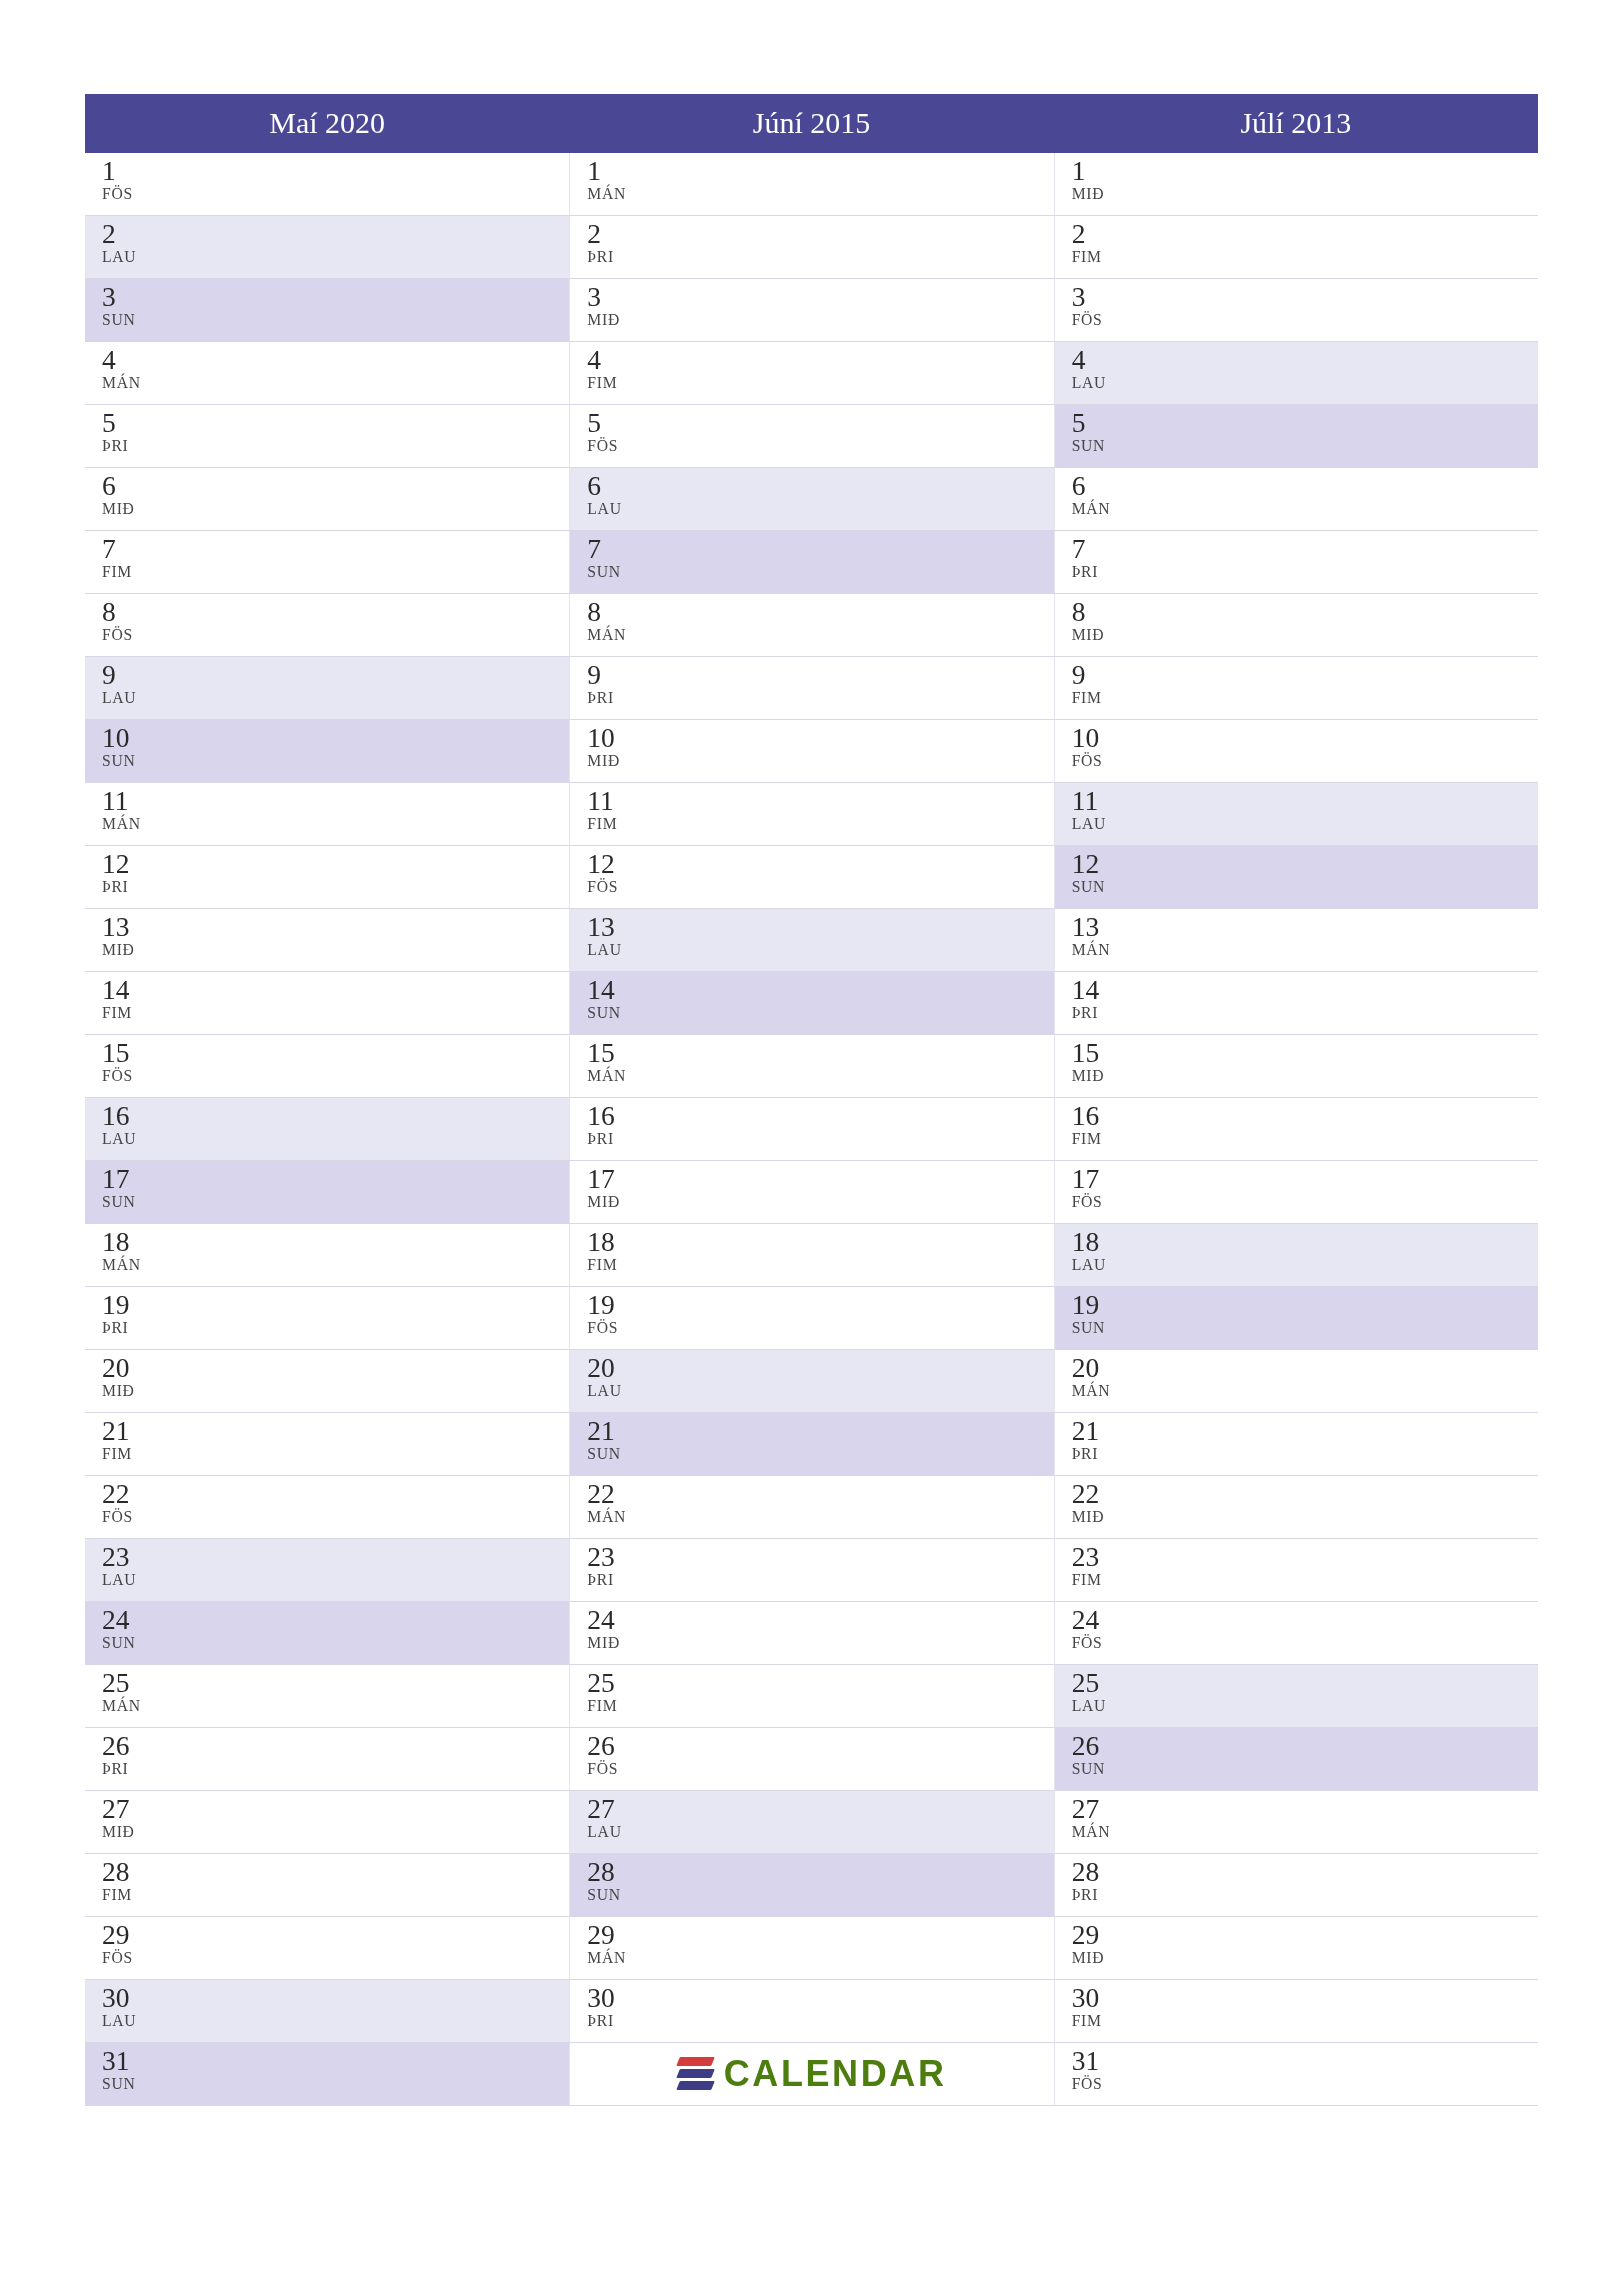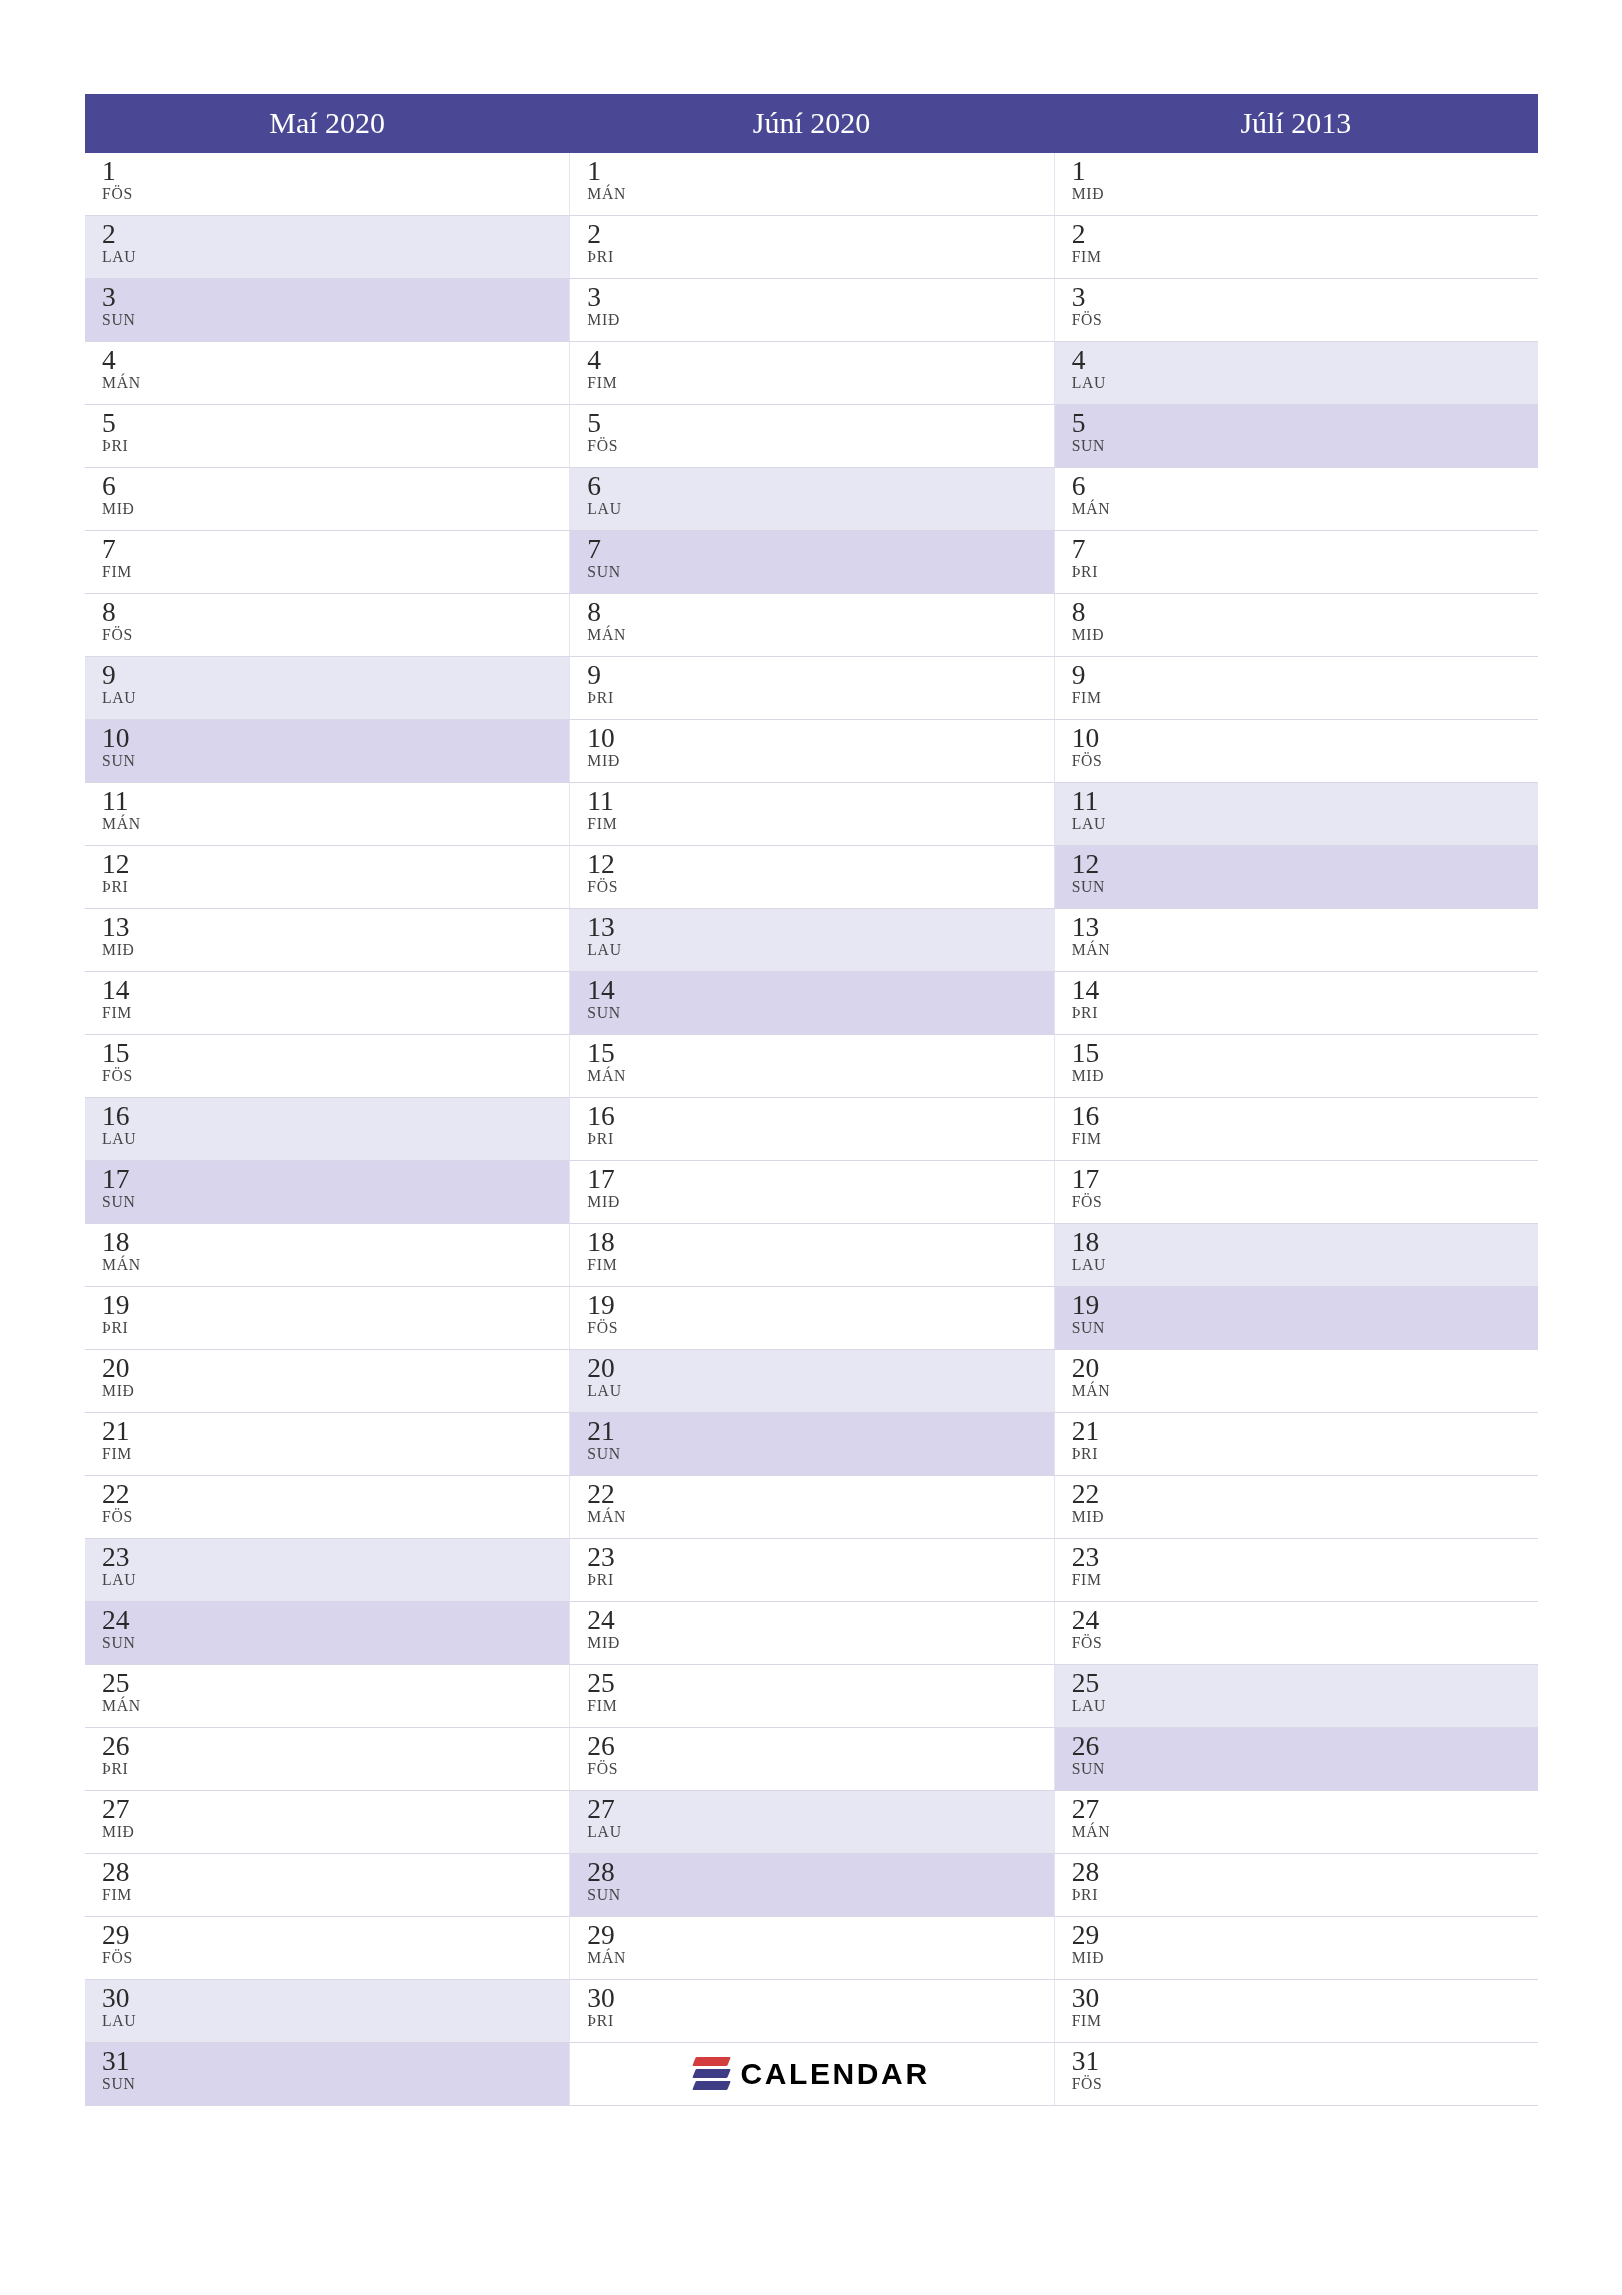--- a/index.html
+++ b/index.html
@@ -74,24 +74,24 @@
     position: absolute;
     width: 35px;
     height: 9.2px;
     transform: skewX(-22deg);
     border-radius: 1.3px;
   }
   .logo-mark .b1 { top: 0; background: #d43d3d; }
   .logo-mark .b2 { top: 11.8px; background: #3e3c84; }
   .logo-mark .b3 { top: 23.6px; background: #3e3c84; }
   .logo-text {
-    font-size: 30px;
+    font-size: 36px;
     font-weight: 800;
     letter-spacing: 2.6px;
-    color: #000000;
+    color: #4d7c0f;
     font-family: Arial, sans-serif;
   }
 </style>
 </head>
 <body>
 
 <div class="calendar">
     <div class="month">
       <div class="month-header">Maí 2020</div>
       <div class="days">
@@ -215,21 +215,21 @@
           <div class="day-num">30</div>
           <div class="day-dow">LAU</div>
         </div>
         <div class="day sun">
           <div class="day-num">31</div>
           <div class="day-dow">SUN</div>
         </div>
       </div>
     </div>
     <div class="month">
-      <div class="month-header">Júní 2020</div>
+      <div class="month-header">Júní 2015</div>
       <div class="days">
         <div class="day weekday">
           <div class="day-num">1</div>
           <div class="day-dow">MÁN</div>
         </div>
         <div class="day weekday">
           <div class="day-num">2</div>
           <div class="day-dow">ÞRI</div>
         </div>
         <div class="day weekday">

